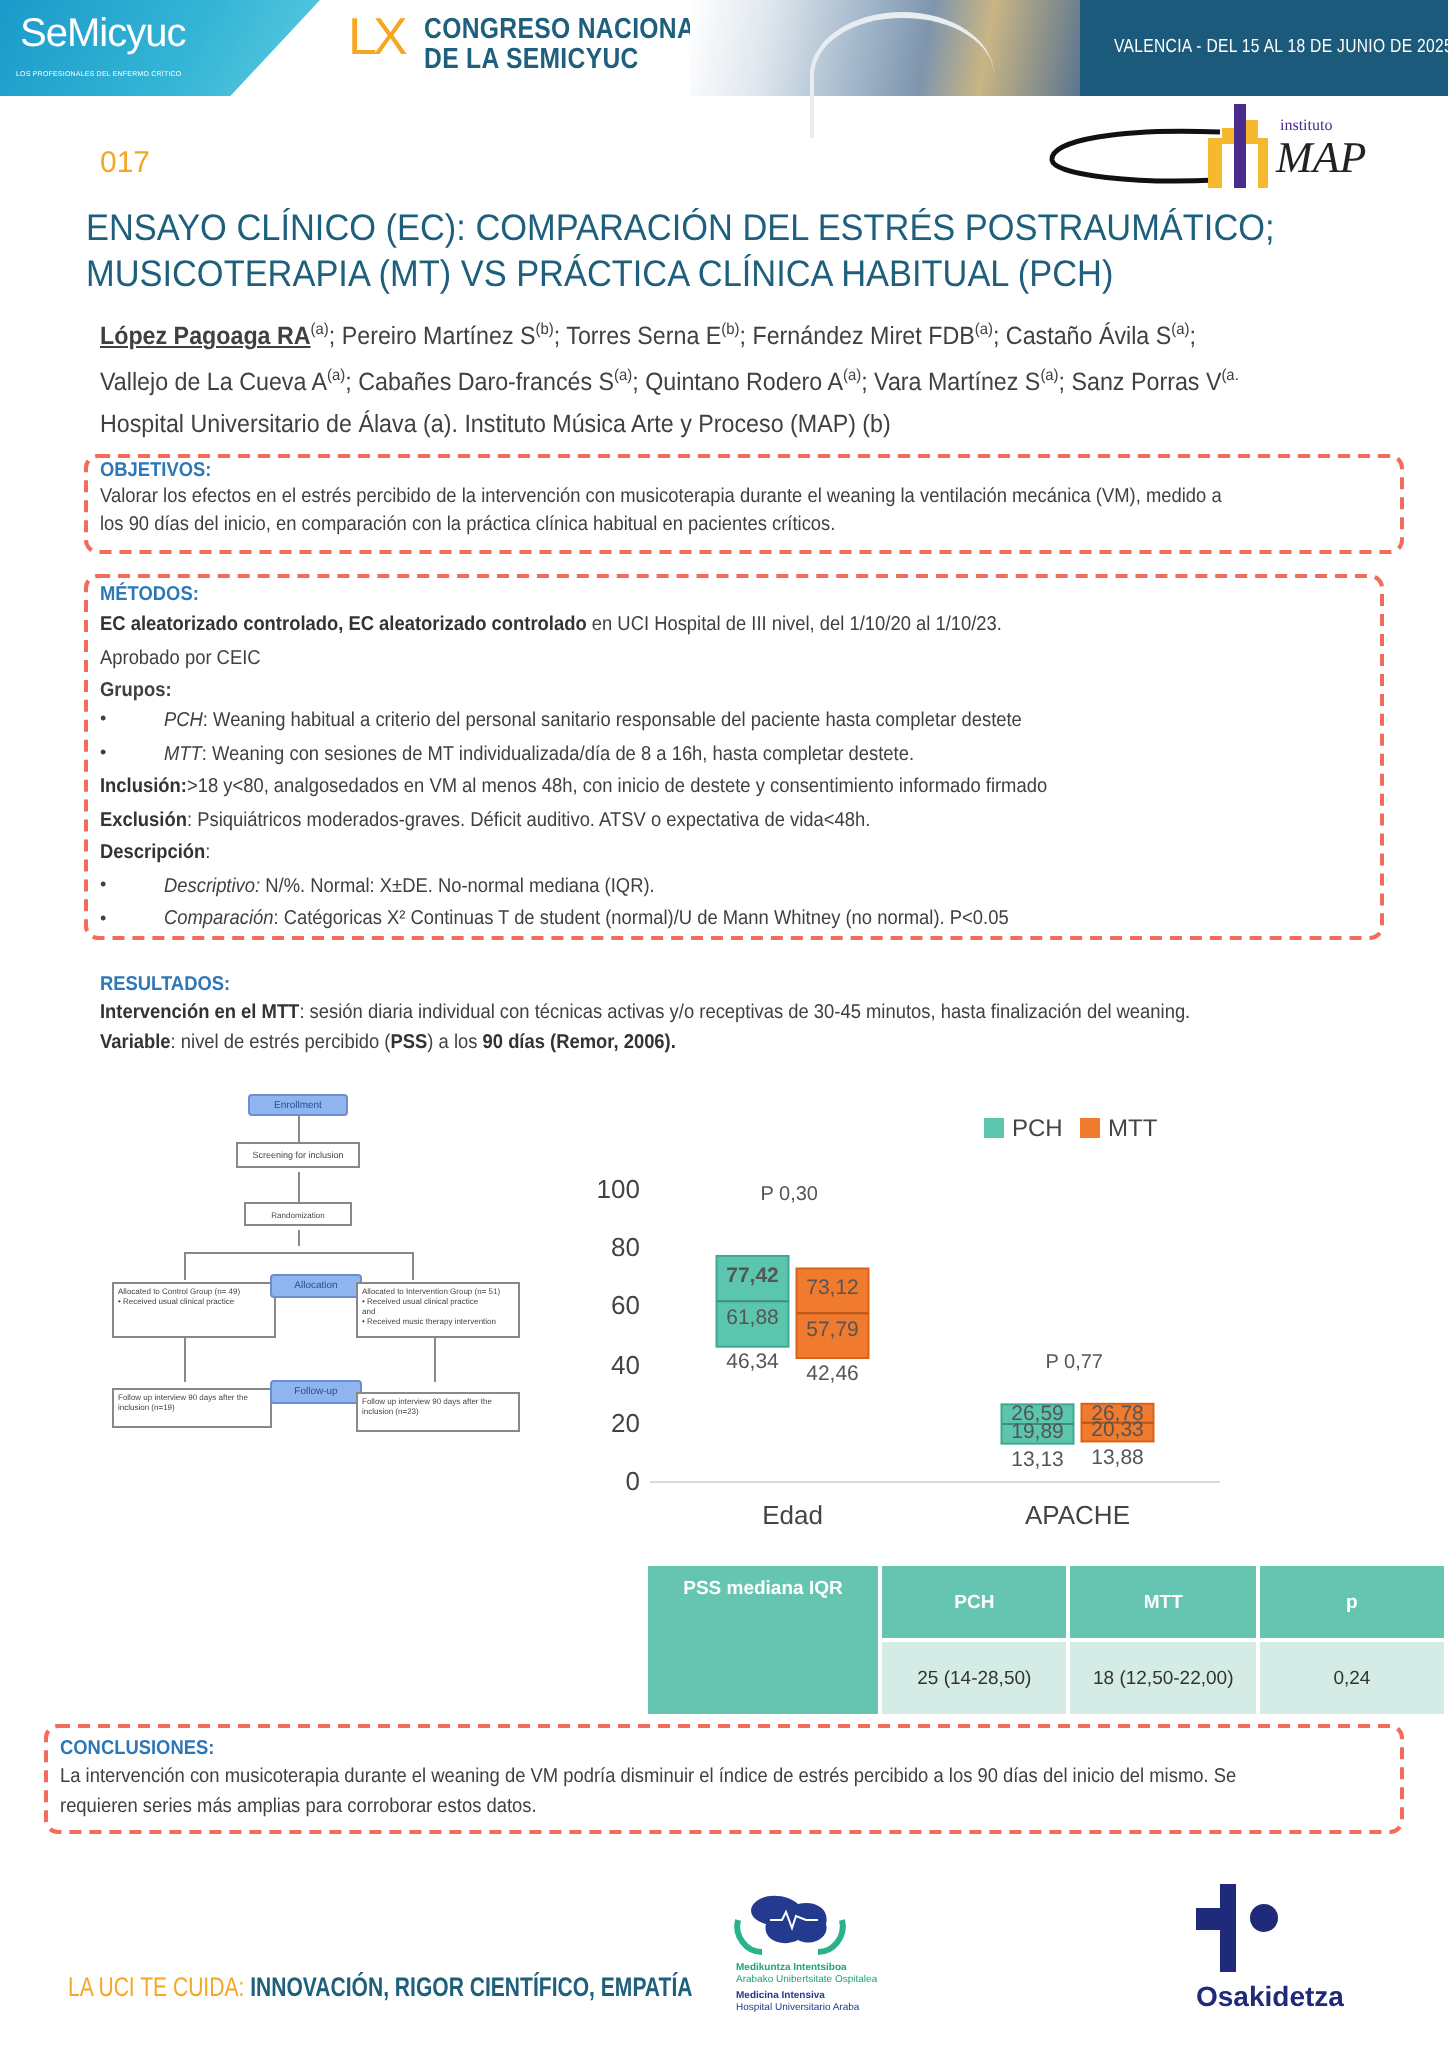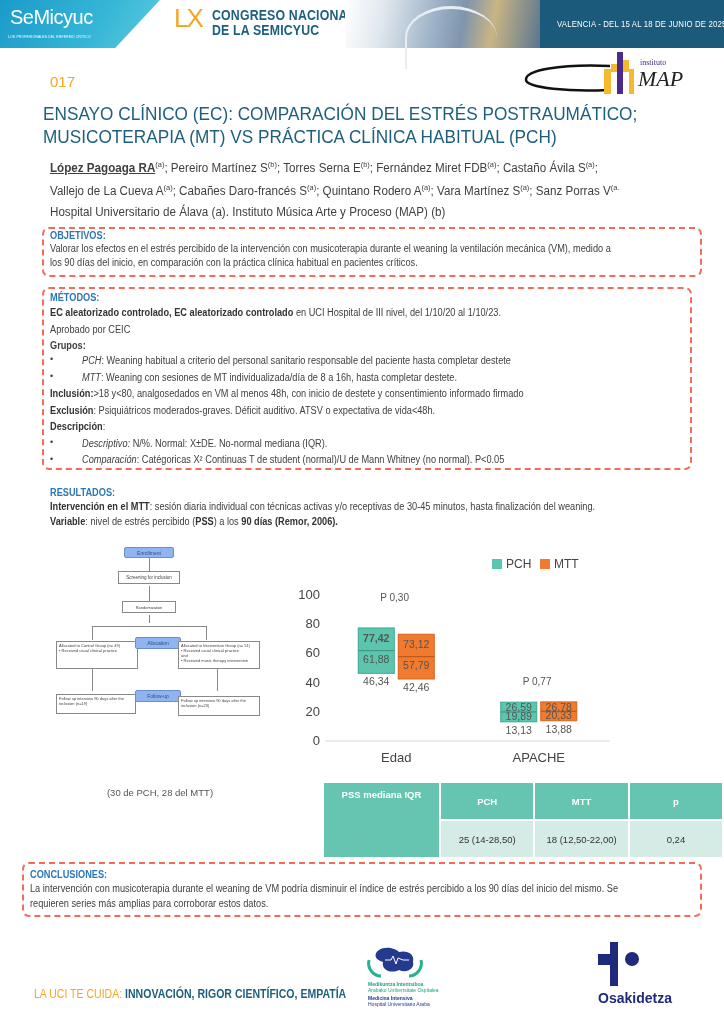--- a/index.html
+++ b/index.html
@@ -214,21 +214,20 @@
     <div class="dlabel" style="left: 208.75px; top: 156.179px;">26,59</div>
     <div class="dlabel" style="left: 208.75px; top: 164.961px;">19,89</div>
     <div class="dlabel" style="left: 208.75px; top: 178.83px;">13,13</div>
     <div class="dlabel" style="left: 248.75px; top: 155.901px;">26,78</div>
     <div class="dlabel" style="left: 248.75px; top: 164.318px;">20,33</div>
     <div class="dlabel" style="left: 248.75px; top: 177.735px;">13,88</div>
     <div class="pval" style="left: 232.75px; top: 130.901px;">P 0,77</div>
   </div>
 
 <div class="pss-note">
-  <div>(30 de PCH, 28 del MTT)</div>
 </div>
 
 <table class="pss-table">
   <tbody>
       <tr>
     <td class="th-cell" rowspan="2" style="width:118px;vertical-align:top;padding-top:6px;text-align:center;">PSS mediana IQR</td>
     <td class="th-cell" style="width:95px;">PCH</td>
     <td class="th-cell" style="width:95px;">MTT</td>
     <td class="th-cell" style="width:95px;">p</td>
   </tr>

